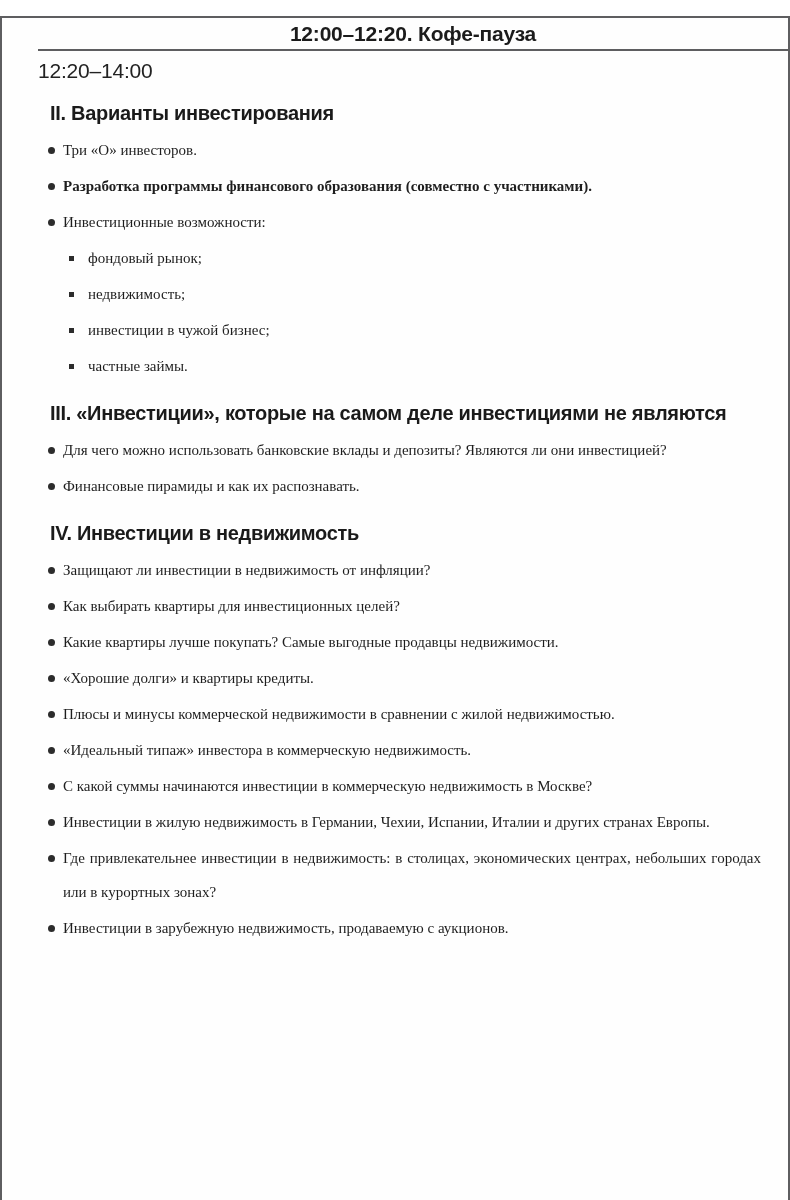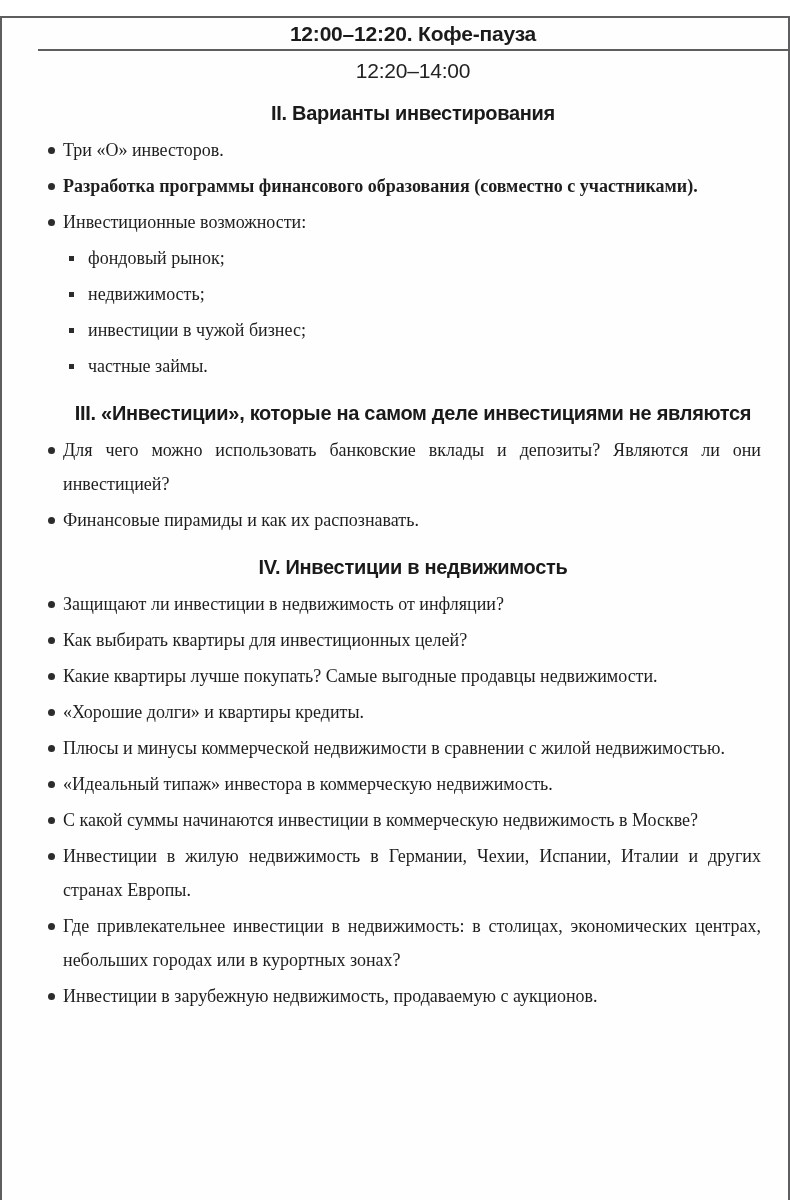--- a/index.html
+++ b/index.html
@@ -33,41 +33,39 @@
     font-weight: 700;
     font-size: 21px;
     color: #1b1b1b;
     border-bottom: 2px solid #5e5e60;
     letter-spacing: -0.2px;
   }
   .body-cell {
     padding-top: 8px;
   }
   .time-row {
-    text-align: center;
     font-family: "Liberation Sans", "DejaVu Sans", sans-serif;
     font-weight: 400;
     font-size: 21px;
     line-height: 24px;
     color: #222222;
     letter-spacing: -0.2px;
   }
   .section-heading {
     font-family: "Liberation Sans", "DejaVu Sans", sans-serif;
     font-weight: 700;
     font-size: 20px;
     line-height: 24px;
-    text-align: center;
     color: #1a1a1a;
     margin: 18px 12px 8px 12px;
     letter-spacing: -0.3px;
   }
   .item {
     font-family: "Liberation Serif", "DejaVu Serif", serif;
-    font-size: 18px;
+    font-size: 15px;
     line-height: 34px;
     text-align: justify;
     color: #1e1e1e;
     position: relative;
     padding: 0 27px 0 25px;
     margin: 2px 0;
     hyphens: manual;
   }
   .item.bold { font-weight: 700; }
   .marker {

